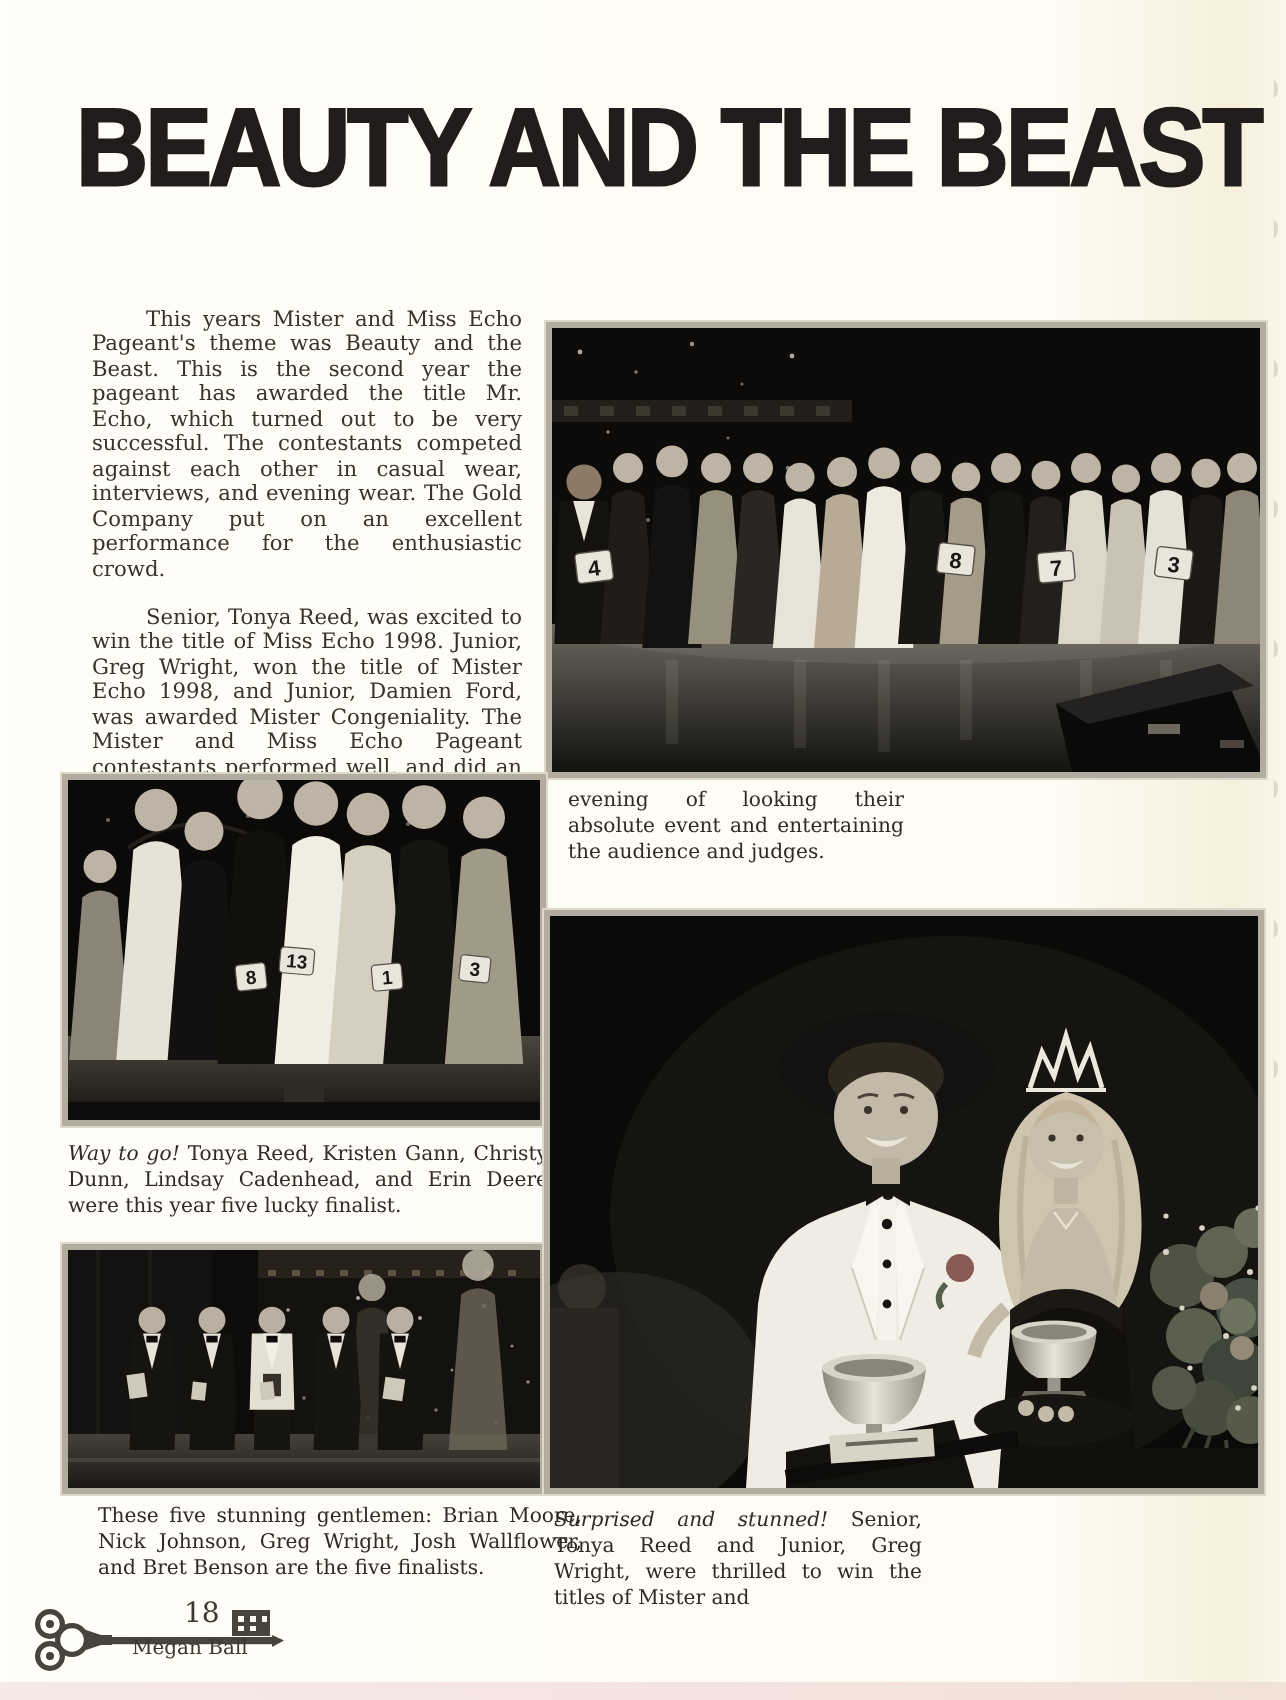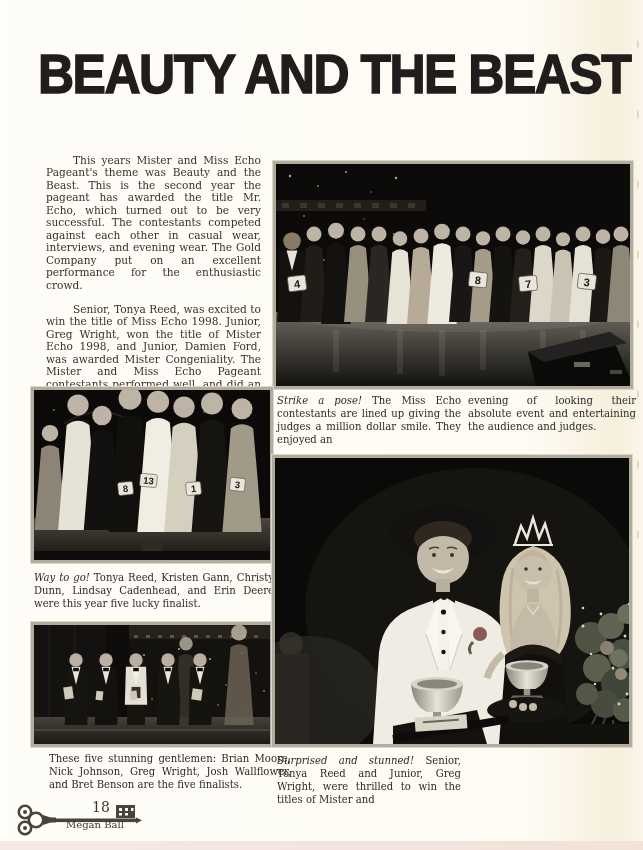--- a/index.html
+++ b/index.html
@@ -186,24 +186,20 @@
       <g>
         <polygon points="252,188 334,168 354,214 354,222 260,222" fill="#0a0a09"></polygon>
         <polygon points="252,188 334,168 351,179 268,198" fill="#232220"></polygon>
         <rect x="298" y="198" width="16" height="5" fill="#6d685e"></rect>
         <rect x="334" y="206" width="12" height="4" fill="#4a463e"></rect>
       </g>
     </svg>
   </figure>
 
   <div class="caption cap-lineup cap-cols">
-    <div class="cap-col1">
-      <em>Strike a pose!</em>
-      <span>The Miss Echo contestants are lined up giving the judges a million dollar smile. They enjoyed an</span>
-    </div>
     <div class="cap-col2">evening of looking their absolute event and entertaining the audience and judges.</div>
   </div>
 
   <figure class="photo photo-females" style="margin:0">
     <svg width="236" height="170" viewBox="0 0 236 170">
       <defs>
         <linearGradient id="floorB" x1="0" y1="0" x2="0" y2="1">
           <stop offset="0" stop-color="#4b463e"></stop>
             <stop offset="1" stop-color="#16140f"></stop>
         </linearGradient>

